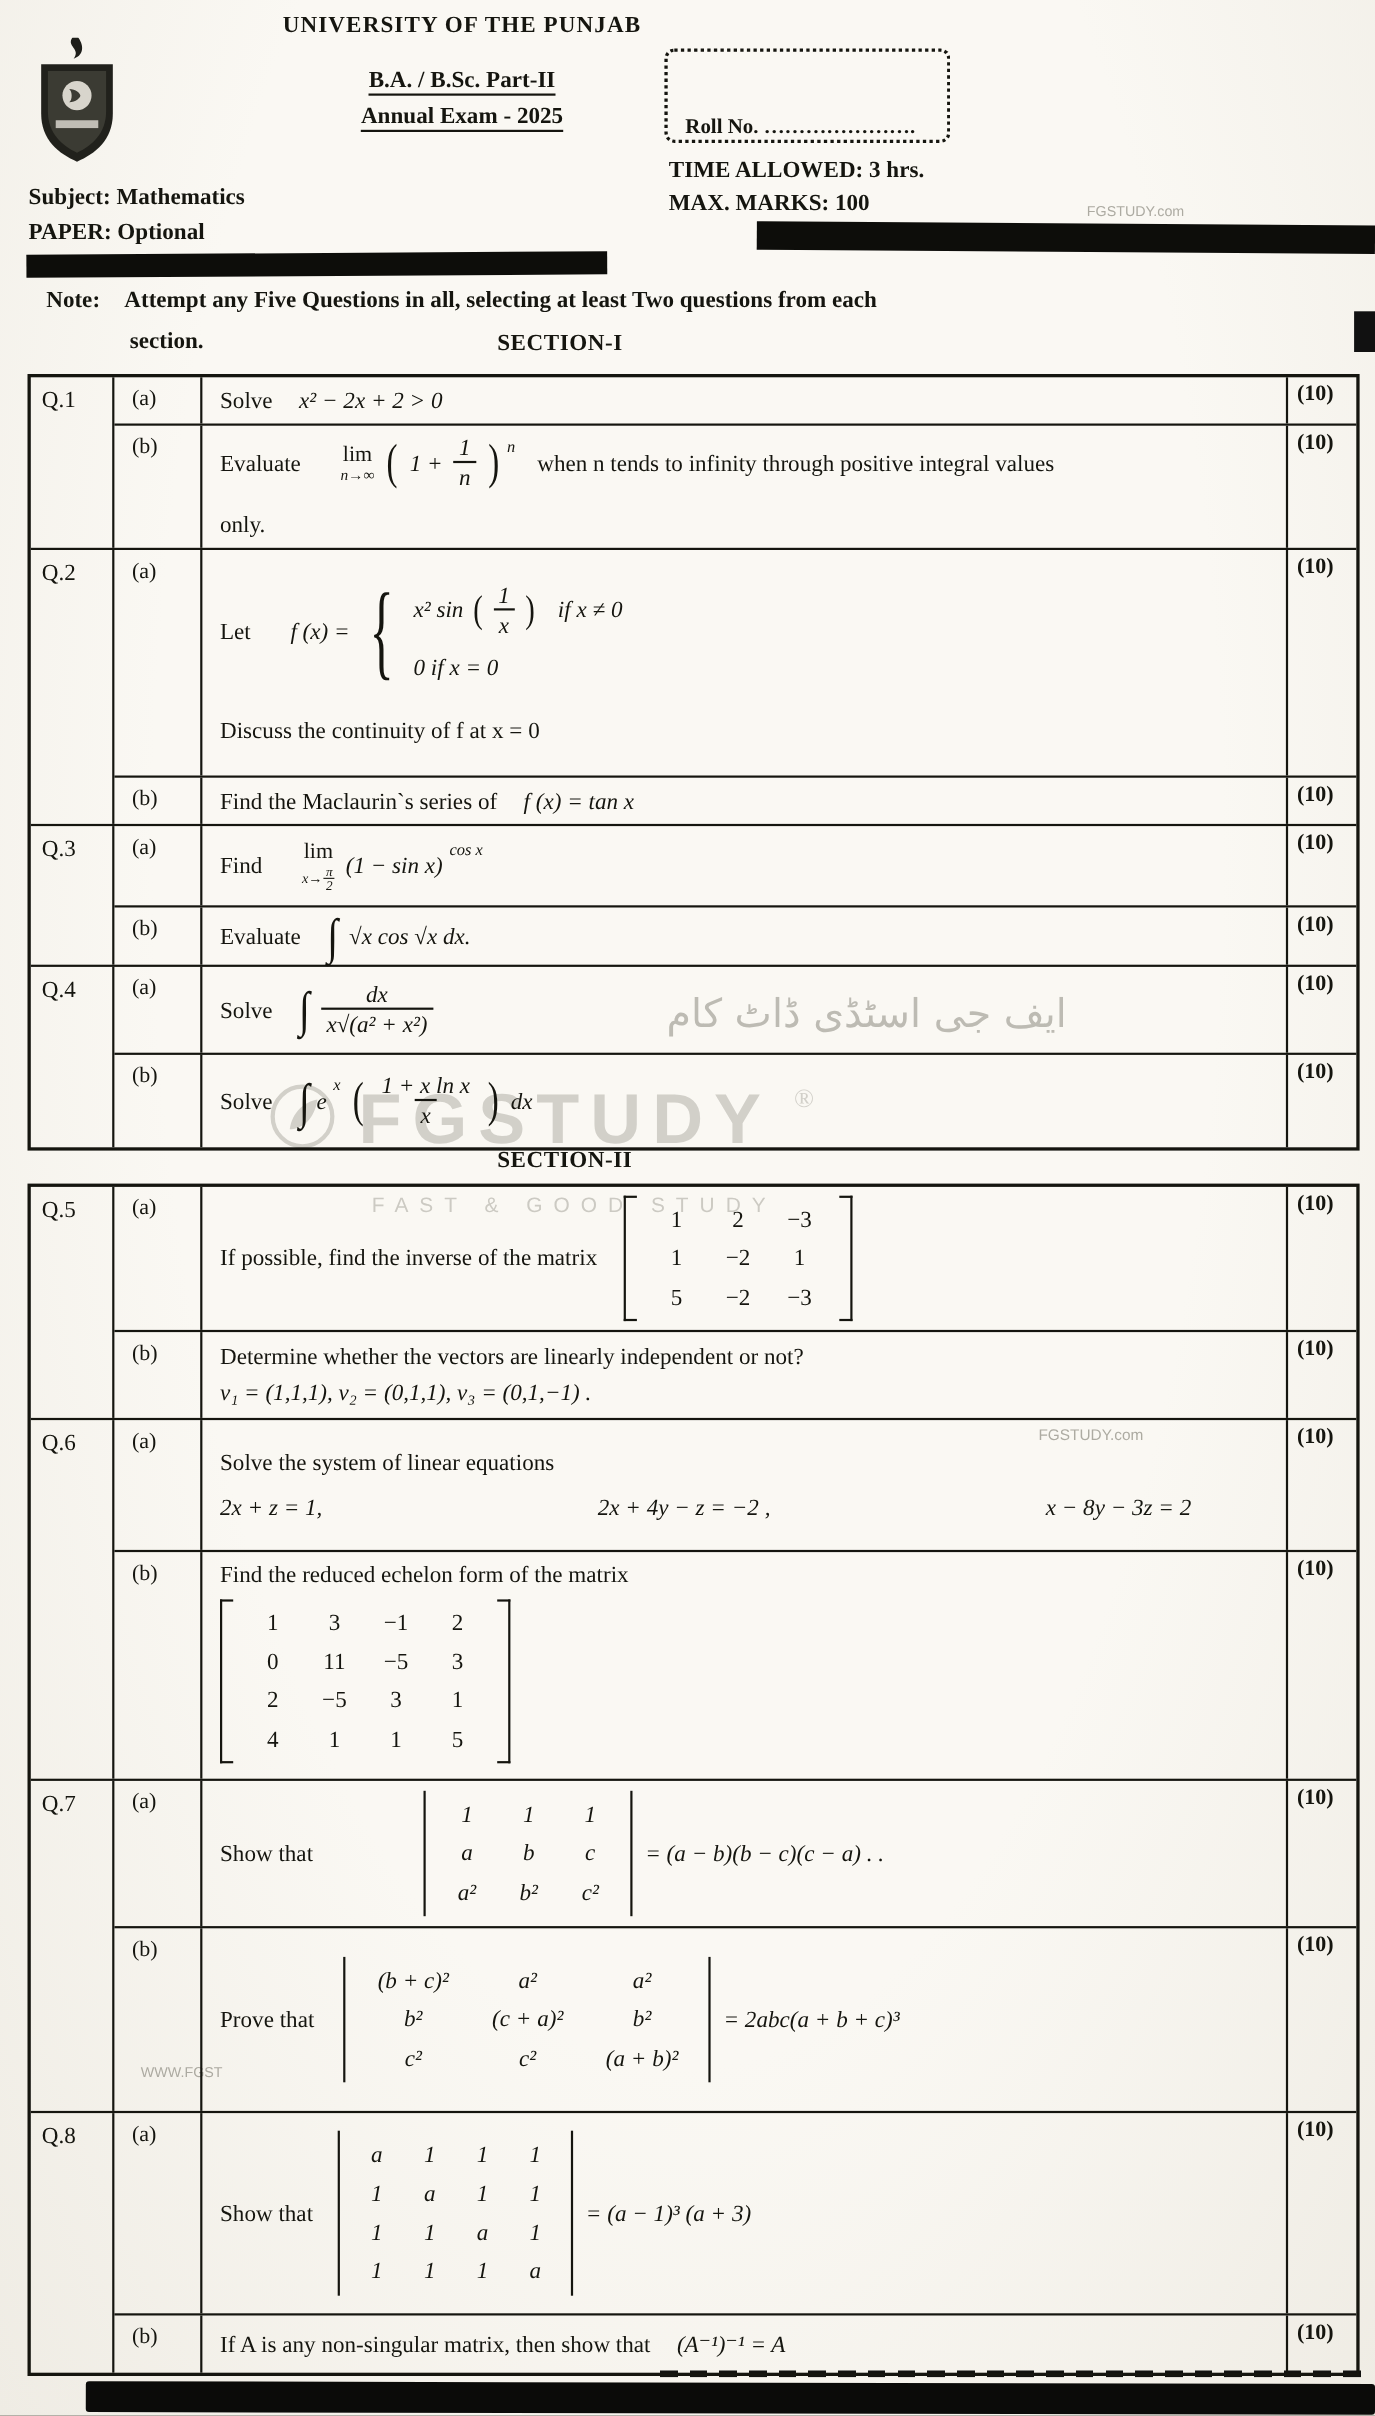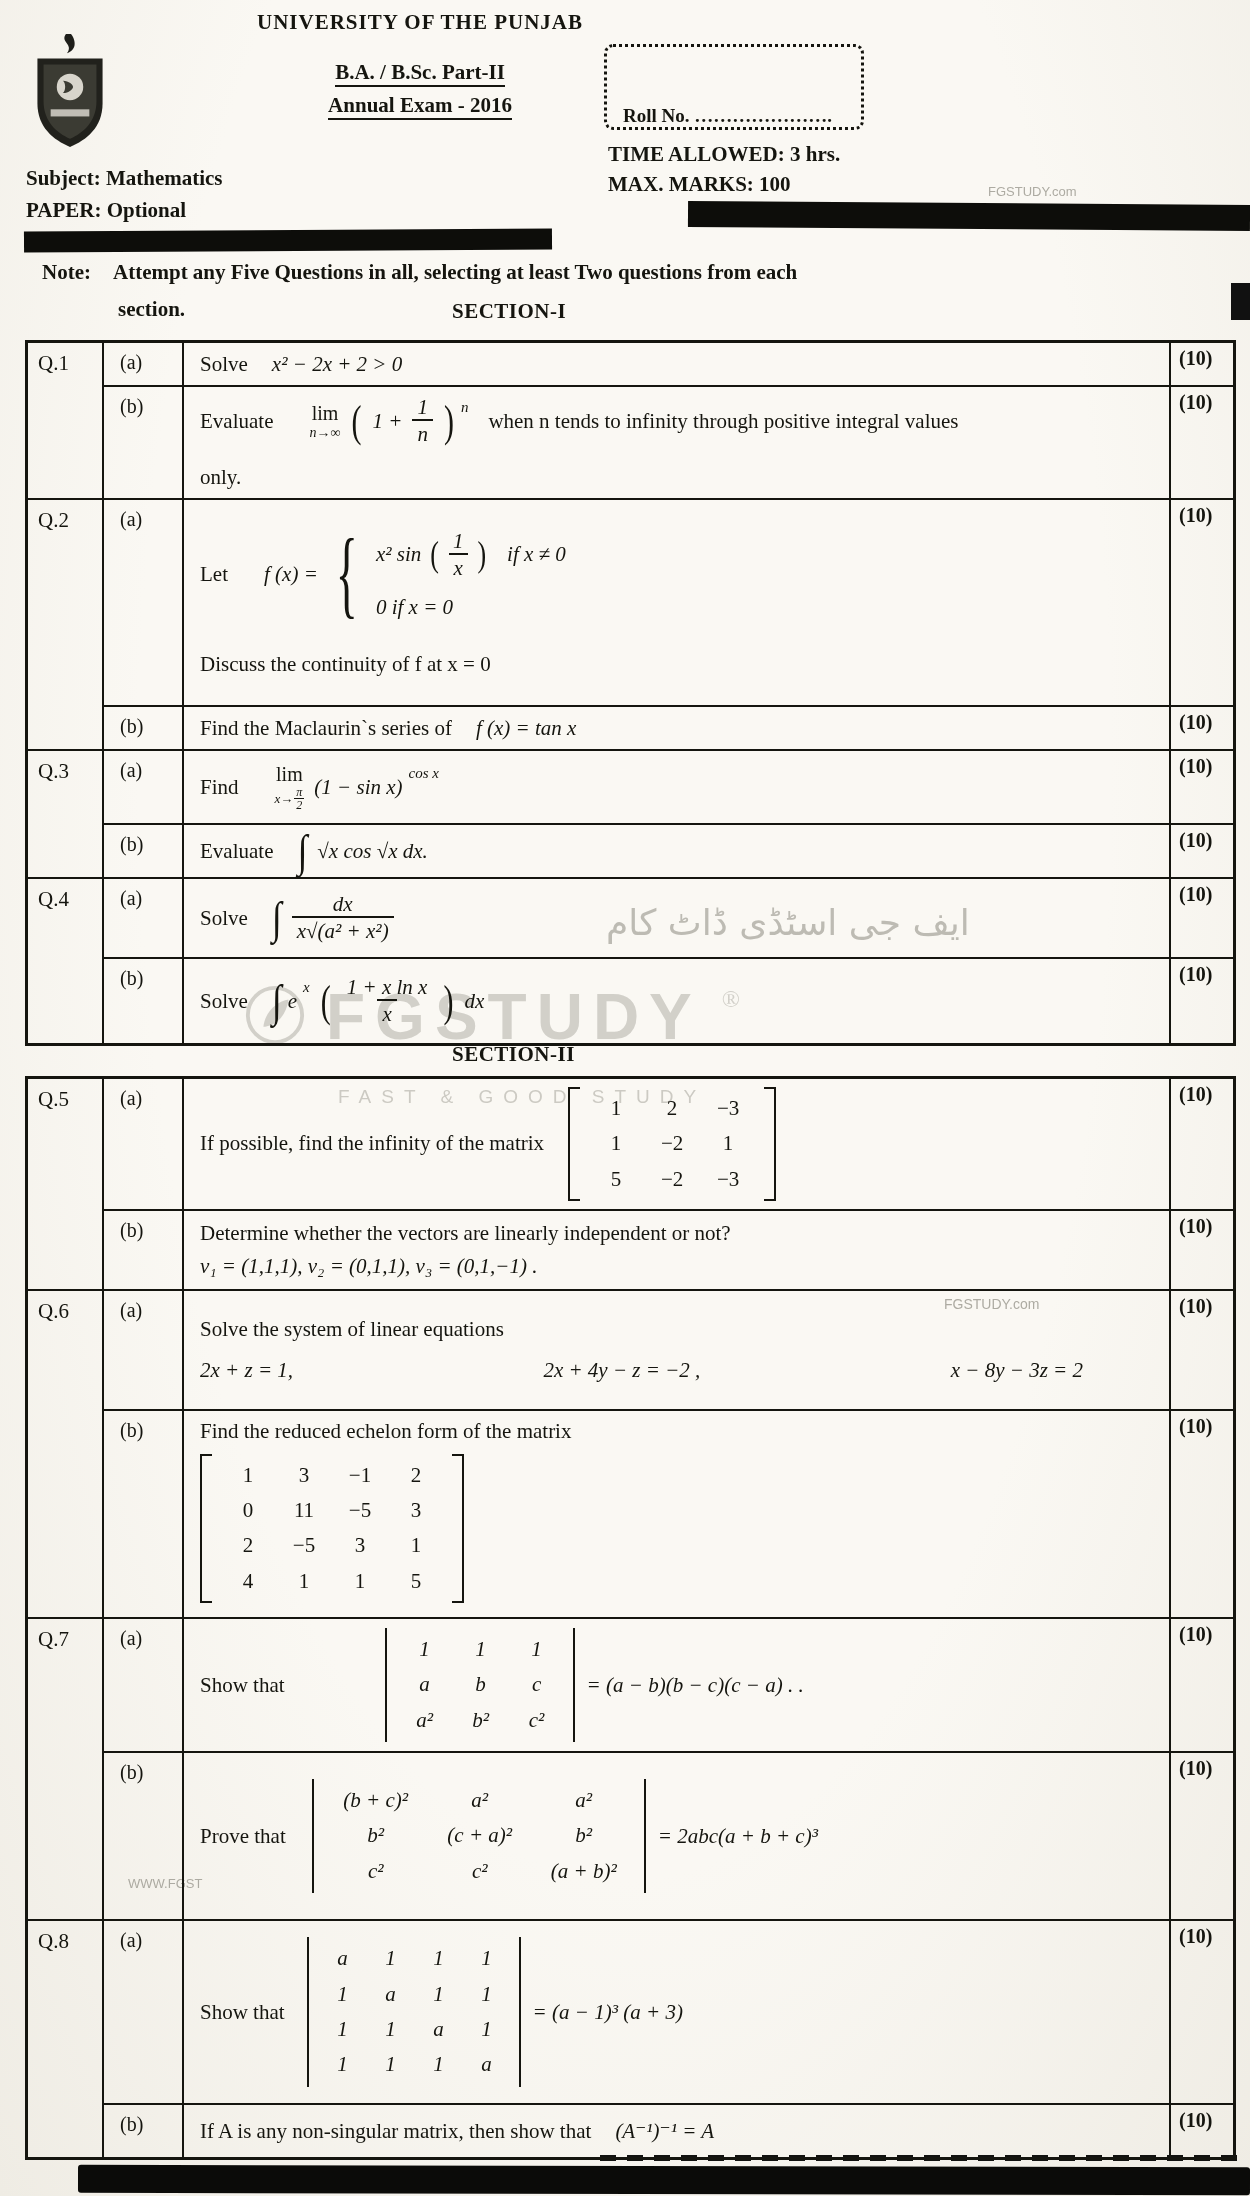--- a/index.html
+++ b/index.html
@@ -126,21 +126,21 @@
       <path d="M36 0 C30 8 44 10 37 19 C48 15 45 5 41 0 Z" fill="#1e1e1a"></path>
       <path d="M8 24 H72 V68 C72 92 56 104 40 111 C24 104 8 92 8 68 Z" fill="#21211c"></path>
       <path d="M14 30 H66 V66 C66 86 53 97 40 103 C27 97 14 86 14 66 Z" fill="#3b3b33"></path>
       <circle cx="40" cy="52" r="13" fill="#d8d5cc"></circle>
       <path d="M33 46 C36 48 36 56 33 58 C39 58 43 54 43 52 C43 50 39 46 33 46 Z" fill="#3b3b33"></path>
       <rect x="21" y="74" width="38" height="7" fill="#d8d5cc" opacity="0.85"></rect>
     </svg>
   </div>
   <div class="uni-title">UNIVERSITY OF THE PUNJAB</div>
   <div class="exam-line exam1"><span class="u">B.A. / B.Sc. Part-II</span></div>
-  <div class="exam-line exam2"><span class="u">Annual Exam - 2016</span></div>
+  <div class="exam-line exam2"><span class="u">Annual Exam - 2025</span></div>
   <div class="roll-box">
     <span>Roll No. ………………….</span>
   </div>
   <div class="time-allowed">TIME ALLOWED: 3 hrs.</div>
   <div class="max-marks">MAX. MARKS: 100</div>
   <div class="subject">Subject: Mathematics</div>
   <div class="paper">PAPER: Optional</div>
   <div class="bar bar-left"></div>
   <div class="bar bar-right"></div>
   <div class="ink-blob"></div>
@@ -317,21 +317,21 @@
 
   <div class="qtable qtable2">
 
     <div class="qrow">
       <div class="qno">Q.5</div>
       <div class="qparts">
         <div class="prow" style="min-height:128px">
           <div class="ppart">(a)</div>
           <div class="pcontent">
             <div class="mline">
-              <span class="lead">If possible, find the infinity of the matrix</span>
+              <span class="lead">If possible, find the inverse of the matrix</span>
               <span class="mat gap-s">
                 <span class="bk-l"></span>
                 <span class="mbody">
                     <div class="mrow">
                       <span class="mcell">1</span>
                       <span class="mcell">2</span>
                       <span class="mcell">−3</span>
                     </div>
                     <div class="mrow">
                       <span class="mcell">1</span>

